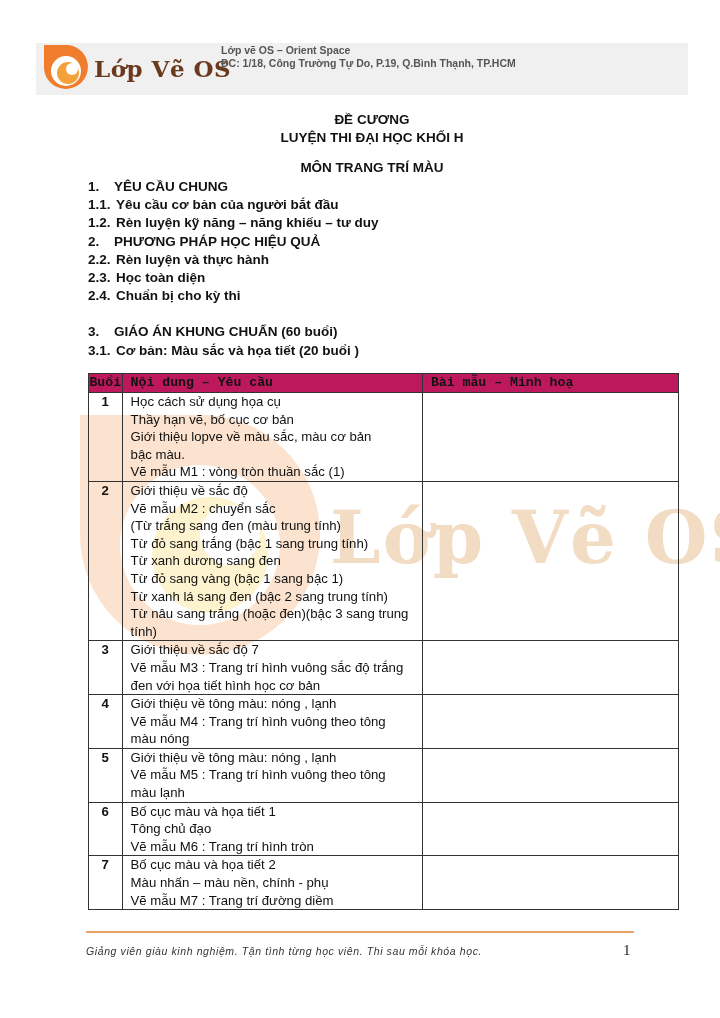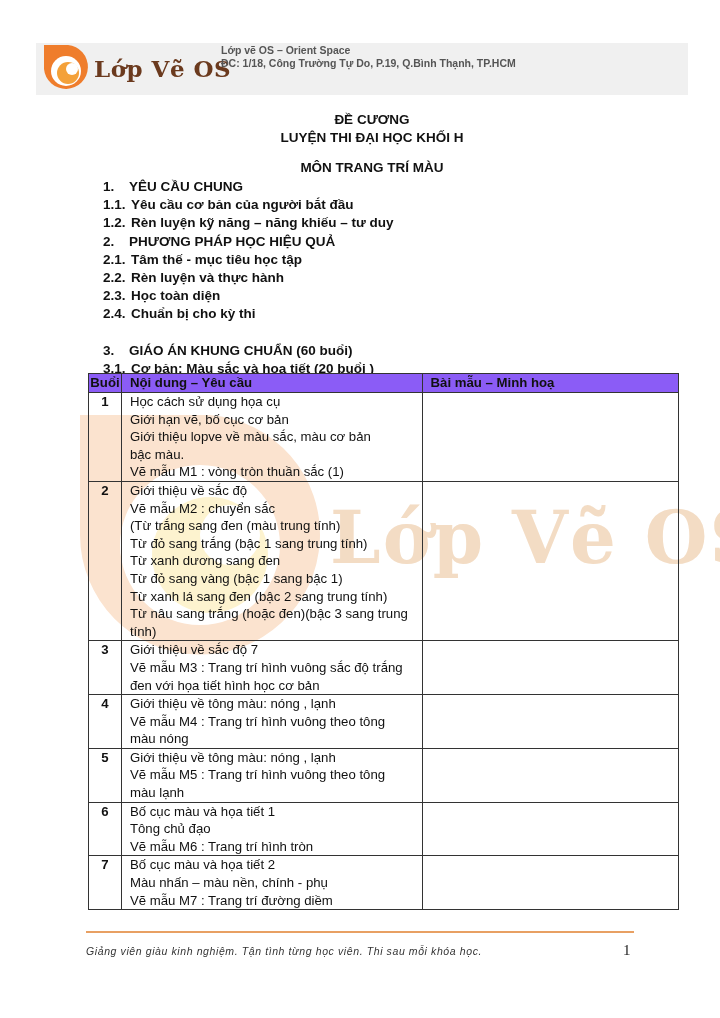--- a/index.html
+++ b/index.html
@@ -22,30 +22,30 @@
 
     
     .title { position: absolute; left: 0; width: 720px; text-align: center; font-family: "Liberation Sans", sans-serif;
              font-weight: bold; font-size: 13.5px; z-index: 1; }
     .t1 { top: 112px; left: 12px; }
     .t2 { top: 130px; left: 12px; }
     .t3 { top: 160px; left: 12px; }
 
     .outline { position: absolute; left: 88px; top: 178px; z-index: 1; font-family: "Liberation Sans", sans-serif;
                font-weight: bold; font-size: 13.5px; line-height: 18.2px; }
-    .outline .item { white-space: nowrap; margin-left: 15px; }
+    .outline .item { white-space: nowrap; }
     .outline .num { display: inline-block; min-width: 20px; }
     .outline .lvl1 .num { min-width: 22px; }
     .outline .sp { height: 18px; }
 
     
     .plan { position: absolute; left: 88px; top: 373px; width: 591px; border-collapse: collapse; z-index: 1;
             font-family: "Liberation Sans", sans-serif; font-size: 13.2px; }
     .plan th, .plan td { border: 1px solid #333; vertical-align: top; padding: 0 0 0 8px; line-height: 17.6px; }
-    .plan th { background: #8b5cf6; font-weight: bold; text-align: left; height: 18px; }
+    .plan th { background: #be185d; font-weight: bold; text-align: left; height: 18px; font-family: Liberation Mono, monospace; }
     .plan th.c1, .plan td.c1 { width: 31px; text-align: center; padding: 0; font-weight: bold; }
     .plan th.c2 { width: 283px; }
     .plan td.c3 { width: 240px; }
     .plan td.c2 .ln { display: block; }
     .plan tbody tr td { background: transparent; }
 
     
     .footer-rule { position: absolute; left: 86px; top: 931px; width: 548px; height: 2px; background: #e8a063; }
     .footer-text { position: absolute; left: 86px; top: 945px; font-family: "Liberation Sans", sans-serif;
                    font-style: italic; font-size: 10.5px; color: #333; letter-spacing: 0.6px; white-space: nowrap; }
@@ -81,21 +81,20 @@
 
 <div class="title t1">ĐỀ CƯƠNG</div>
 <div class="title t2">LUYỆN THI ĐẠI HỌC KHỐI H</div>
 <div class="title t3">MÔN TRANG TRÍ MÀU</div>
 
 <div class="outline">
   <div class="item lvl1"><span class="num" style="min-width:26px">1.</span><span>YÊU CẦU CHUNG</span></div>
   <div class="item"><span class="num" style="min-width:28px">1.1.</span><span>Yêu cầu cơ bản của người bắt đầu</span></div>
   <div class="item"><span class="num" style="min-width:28px">1.2.</span><span>Rèn luyện kỹ năng – năng khiếu – tư duy</span></div>
   <div class="item lvl1"><span class="num" style="min-width:26px">2.</span><span>PHƯƠNG PHÁP HỌC HIỆU QUẢ</span></div>
-  <div class="item"><span class="num" style="min-width:28px">2.1.</span><span>Tâm thế - mục tiêu học tập</span></div>
   <div class="item"><span class="num" style="min-width:28px">2.2.</span><span>Rèn luyện và thực hành</span></div>
   <div class="item"><span class="num" style="min-width:28px">2.3.</span><span>Học toàn diện</span></div>
   <div class="item"><span class="num" style="min-width:28px">2.4.</span><span>Chuẩn bị cho kỳ thi</span></div>
   <div class="sp"></div>
   <div class="item lvl1"><span class="num" style="min-width:26px">3.</span><span>GIÁO ÁN KHUNG CHUẨN (60 buổi)</span></div>
   <div class="item"><span class="num" style="min-width:28px">3.1.</span><span>Cơ bản: Màu sắc và họa tiết (20 buổi )</span></div>
 </div>
 
 <table class="plan">
   <thead>
@@ -103,21 +102,21 @@
       <th class="c1">Buổi</th>
       <th class="c2">Nội dung – Yêu cầu</th>
       <th class="c3">Bài mẫu – Minh hoạ</th>
     </tr>
   </thead>
   <tbody>
     <tr>
       <td class="c1">1</td>
       <td class="c2">
         <span class="ln">Học cách sử dụng họa cụ</span>
-        <span class="ln">Giới hạn vẽ, bố cục cơ bản</span>
+        <span class="ln">Thầy hạn vẽ, bố cục cơ bản</span>
         <span class="ln">Giới thiệu lopve về màu sắc, màu cơ bản</span>
         <span class="ln">bậc màu.</span>
         <span class="ln">Vẽ mẫu M1 : vòng tròn thuần sắc (1)</span>
       </td>
       <td class="c3"></td>
     </tr>
     <tr>
       <td class="c1">2</td>
       <td class="c2">
         <span class="ln">Giới thiệu về sắc độ</span>

